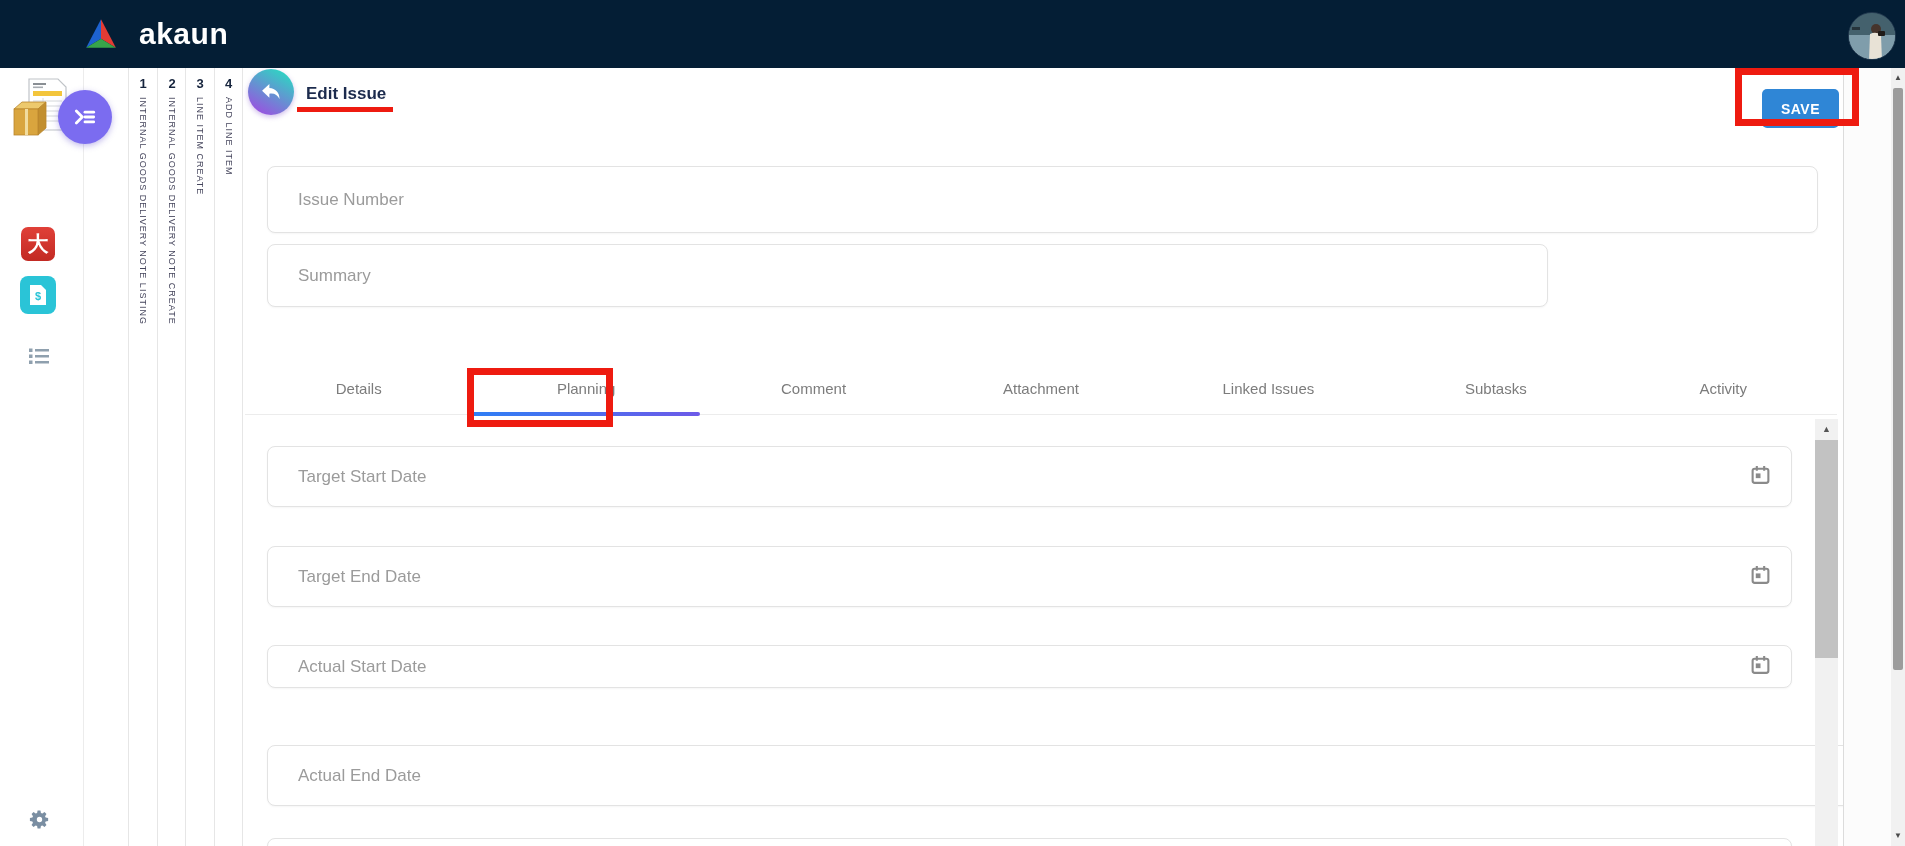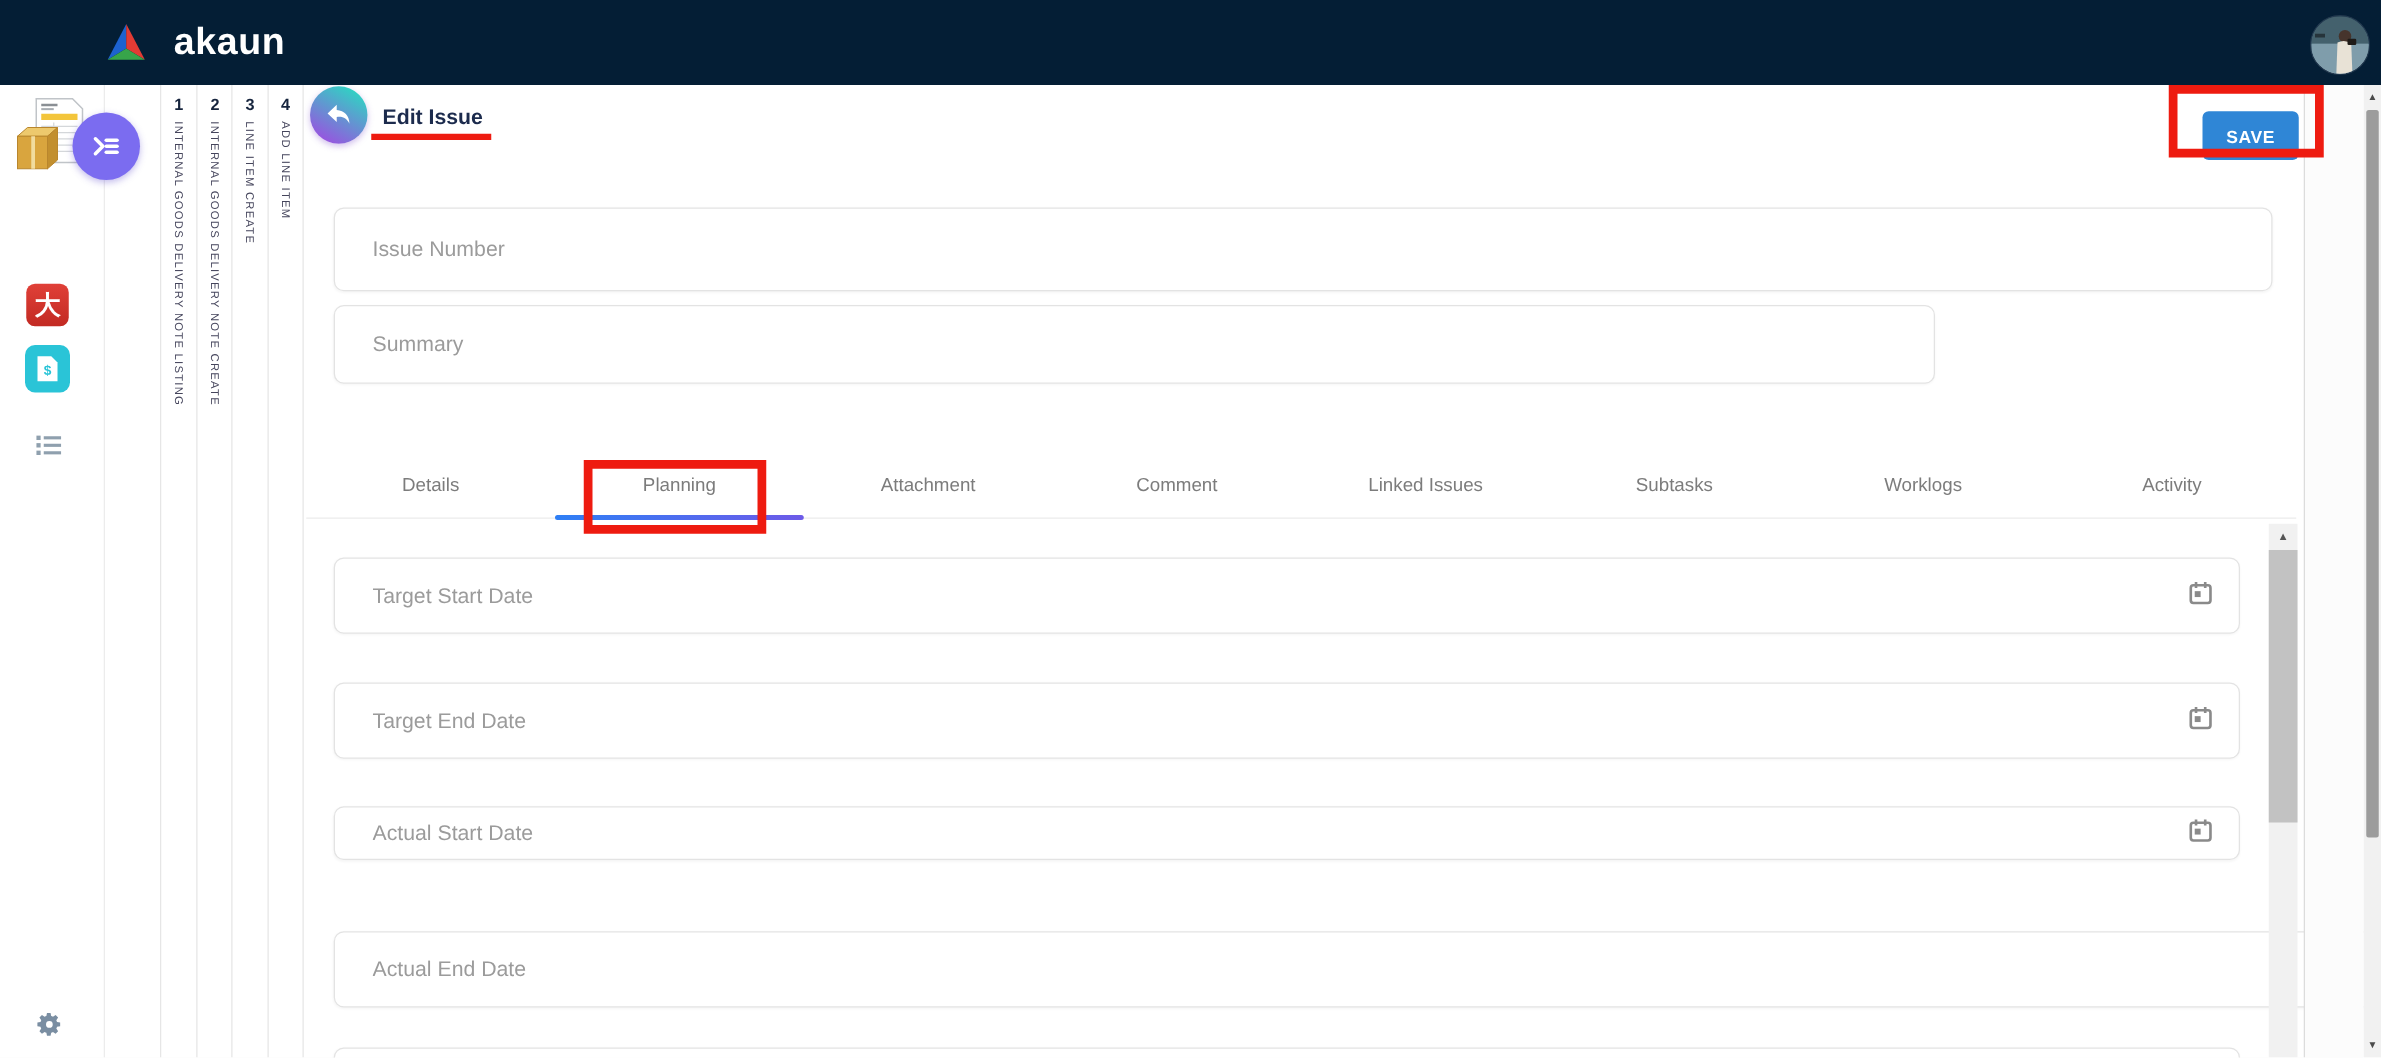--- a/index.html
+++ b/index.html
@@ -222,33 +222,30 @@
 
   <div class="tabs">
     <div class="tab">
         <span>Details</span>
       </div>
     <div class="tab">
         <span>Planning</span>
       <div class="underline"></div>
       </div>
     <div class="tab">
+        <span>Comment</span>
+      </div>
+    <div class="tab">
         <span>Attachment</span>
       </div>
     <div class="tab">
-        <span>Comment</span>
-      </div>
-    <div class="tab">
         <span>Linked Issues</span>
       </div>
     <div class="tab">
         <span>Subtasks</span>
-      </div>
-    <div class="tab">
-        <span>Worklogs</span>
       </div>
     <div class="tab">
         <span>Activity</span>
       </div>
   </div>
   <div class="ann ann-planning"></div>
 
   <div class="field" style="left:267px; top:446px; width:1525px; height:61px;">
     <input type="text" placeholder="Target Start Date" style="">
     <span class="cal-ico">

